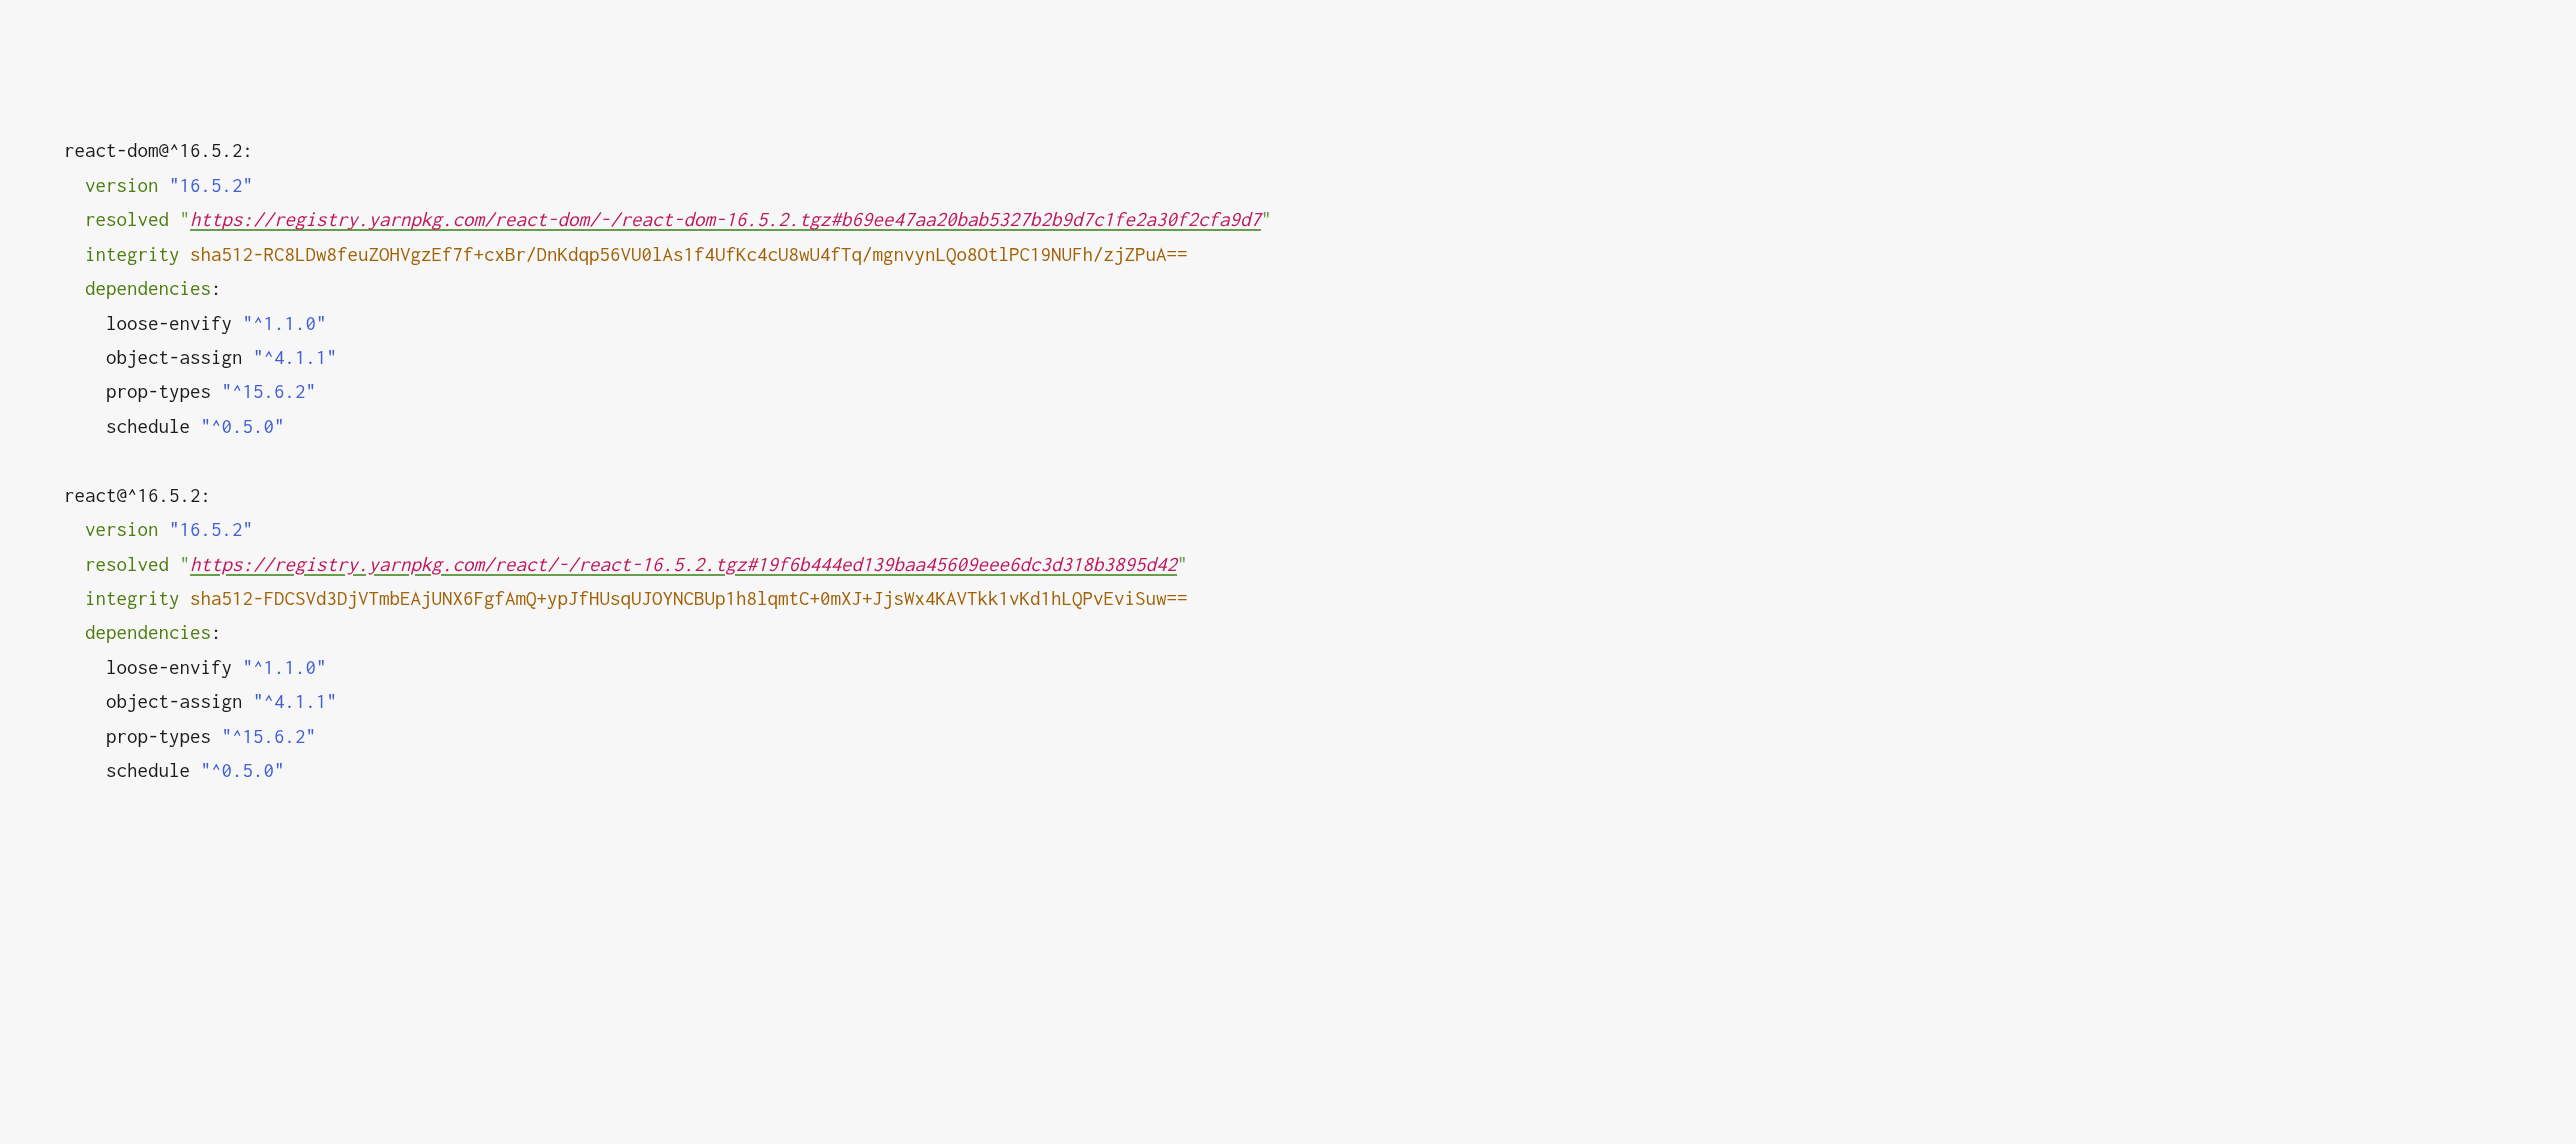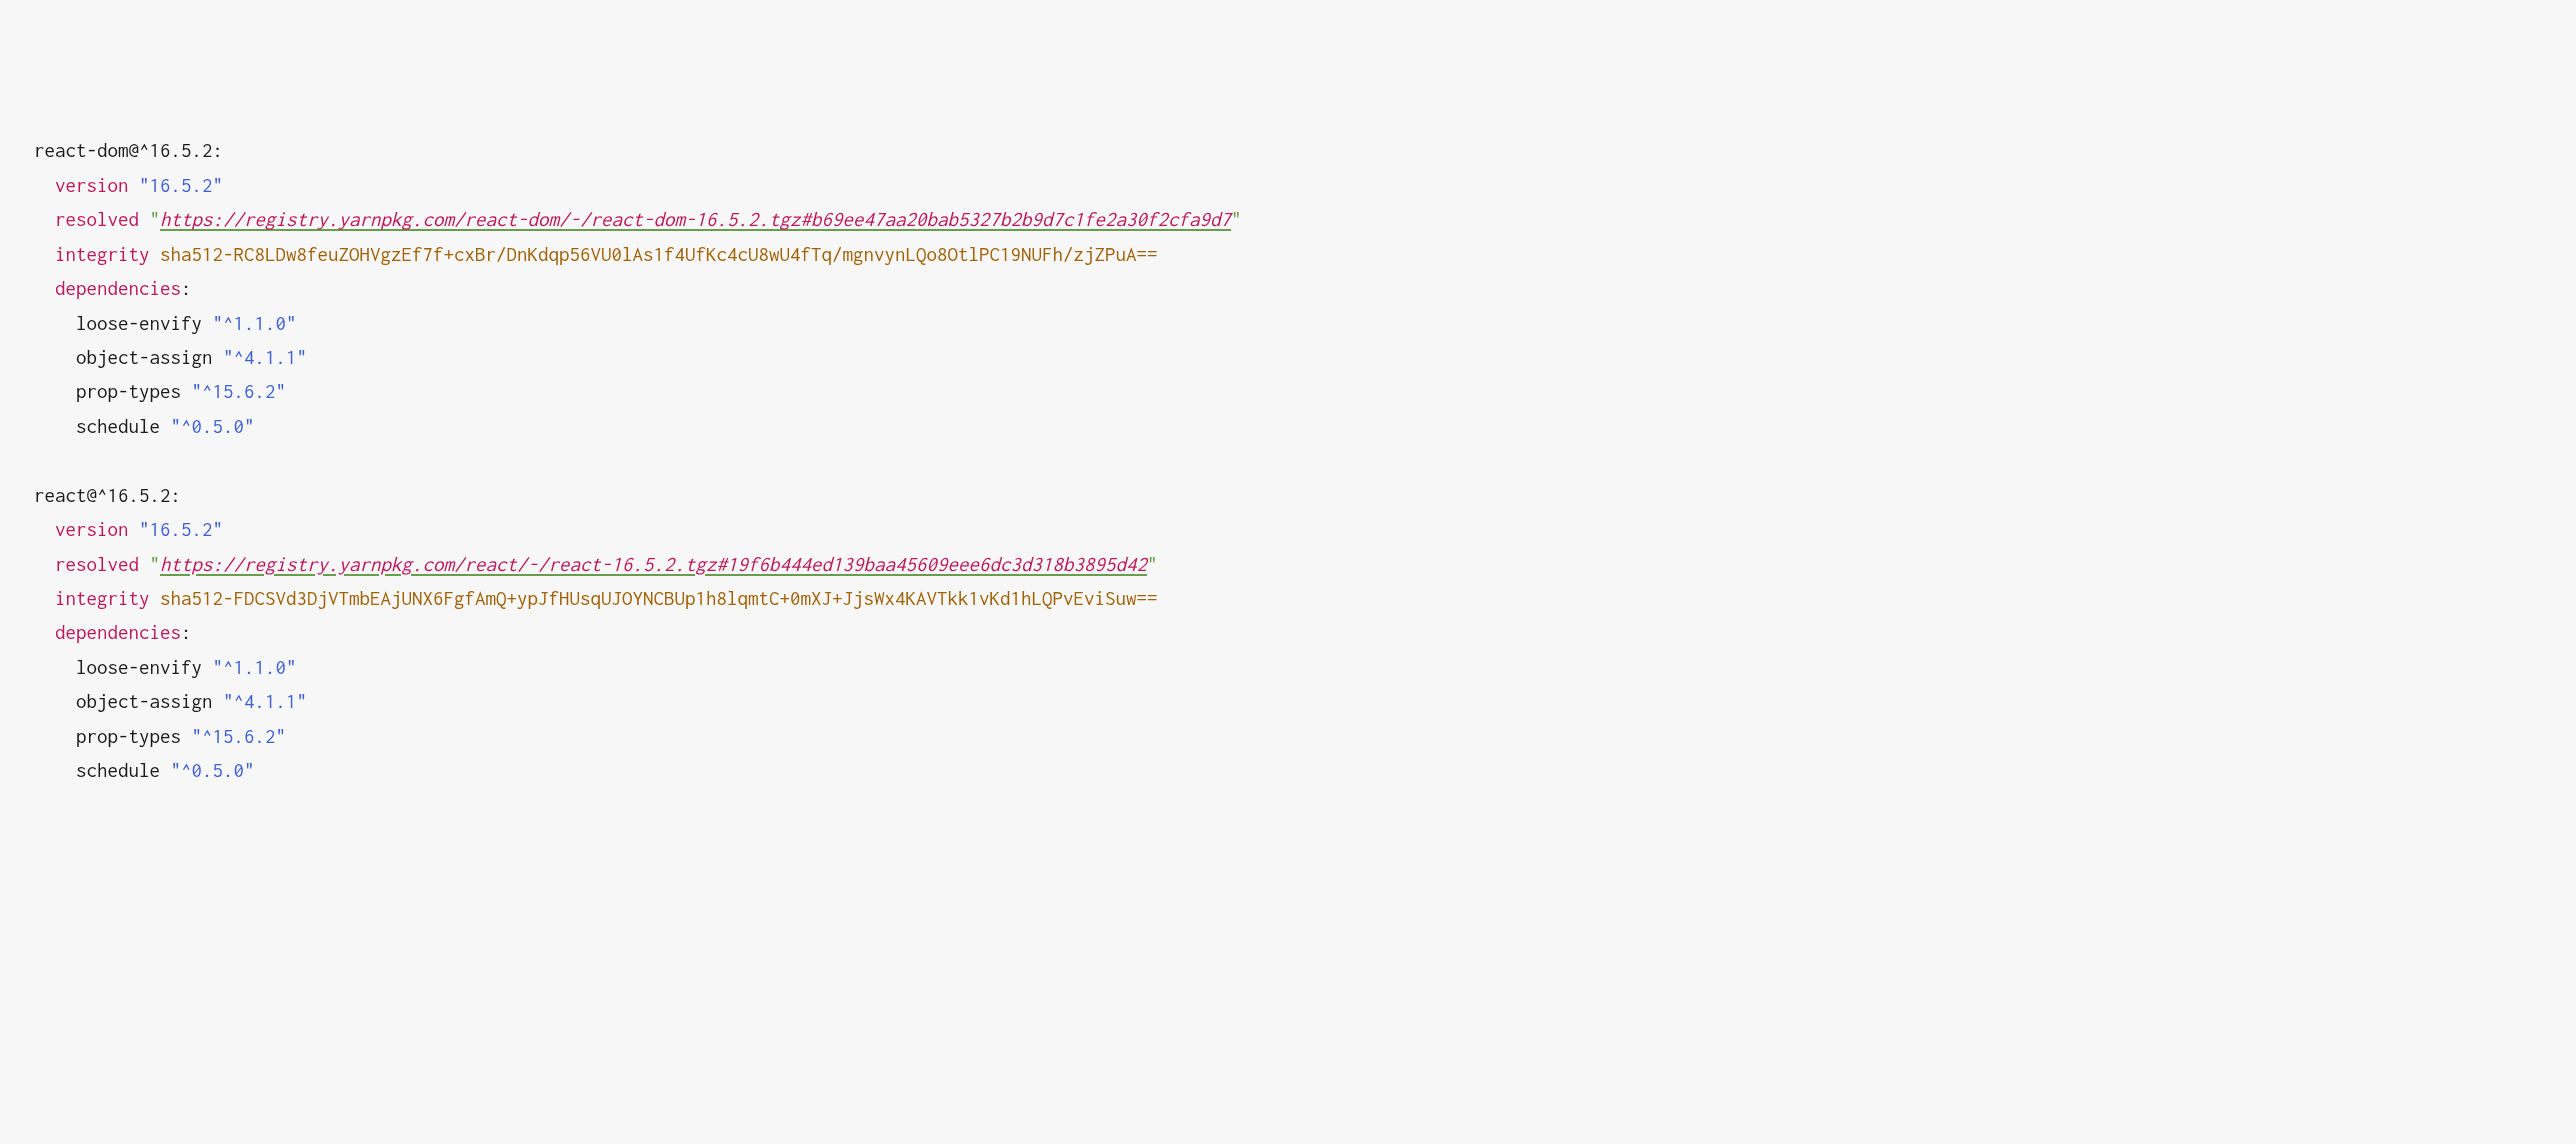--- a/index.html
+++ b/index.html
@@ -6,34 +6,34 @@
   body {
     background: #f7f7f7;
     font-family: "SF Mono", "Monaco", "Inconsolata", "Fira Code", "Fira Mono", "Roboto Mono", "Consolas", monospace;
     font-size: 21px;
     line-height: 1.64;
     color: #1a1a1a;
     padding: 30px 34px;
     white-space: pre;
   }
   .pkg-header { color: #1a1a1a; }
-  .key { color: #be185d; }
+  .key { color: #4d7c0f; }
   .colon { color: #1a1a1a; }
   .value-string { color: #3e5fd6; }
   .value-integrity { color: #a16207; }
   .q-wrap { color: #689d4d; }
   .url {
     color: #be185d;
     text-decoration: underline;
     text-decoration-color: #689d4d;
     text-underline-offset: 3px;
     font-style: italic;
   }
   .dep-name { color: #1a1a1a; }
-  .line { display:block; }
+  .line { display:block;margin-left:30px; }
   .blank { display:block; height: 1.64em; }
 </style>
 </head>
 <body>
 
 
 <div id="root"><span class="line"><span class="pkg-header">react-dom@^16.5.2:</span></span><span class="line"><span>  </span><span class="key">version</span><span> </span><span class="value-string">"16.5.2"</span></span><span class="line"><span>  </span><span class="key">resolved</span><span> </span><span class="q-wrap">"</span><span class="url">https://registry.yarnpkg.com/react-dom/-/react-dom-16.5.2.tgz#b69ee47aa20bab5327b2b9d7c1fe2a30f2cfa9d7</span><span class="q-wrap">"</span></span><span class="line"><span>  </span><span class="key">integrity</span><span> </span><span class="value-integrity">sha512-RC8LDw8feuZOHVgzEf7f+cxBr/DnKdqp56VU0lAs1f4UfKc4cU8wU4fTq/mgnvynLQo8OtlPC19NUFh/zjZPuA==</span></span><span class="line"><span>  </span><span class="key">dependencies</span><span class="colon">:</span></span><span class="line"><span>    </span><span class="dep-name">loose-envify</span><span> </span><span class="value-string">"^1.1.0"</span></span><span class="line"><span>    </span><span class="dep-name">object-assign</span><span> </span><span class="value-string">"^4.1.1"</span></span><span class="line"><span>    </span><span class="dep-name">prop-types</span><span> </span><span class="value-string">"^15.6.2"</span></span><span class="line"><span>    </span><span class="dep-name">schedule</span><span> </span><span class="value-string">"^0.5.0"</span></span><span class="blank"></span><span class="line"><span class="pkg-header">react@^16.5.2:</span></span><span class="line"><span>  </span><span class="key">version</span><span> </span><span class="value-string">"16.5.2"</span></span><span class="line"><span>  </span><span class="key">resolved</span><span> </span><span class="q-wrap">"</span><span class="url">https://registry.yarnpkg.com/react/-/react-16.5.2.tgz#19f6b444ed139baa45609eee6dc3d318b3895d42</span><span class="q-wrap">"</span></span><span class="line"><span>  </span><span class="key">integrity</span><span> </span><span class="value-integrity">sha512-FDCSVd3DjVTmbEAjUNX6FgfAmQ+ypJfHUsqUJOYNCBUp1h8lqmtC+0mXJ+JjsWx4KAVTkk1vKd1hLQPvEviSuw==</span></span><span class="line"><span>  </span><span class="key">dependencies</span><span class="colon">:</span></span><span class="line"><span>    </span><span class="dep-name">loose-envify</span><span> </span><span class="value-string">"^1.1.0"</span></span><span class="line"><span>    </span><span class="dep-name">object-assign</span><span> </span><span class="value-string">"^4.1.1"</span></span><span class="line"><span>    </span><span class="dep-name">prop-types</span><span> </span><span class="value-string">"^15.6.2"</span></span><span class="line"><span>    </span><span class="dep-name">schedule</span><span> </span><span class="value-string">"^0.5.0"</span></span></div>
 
 
 

